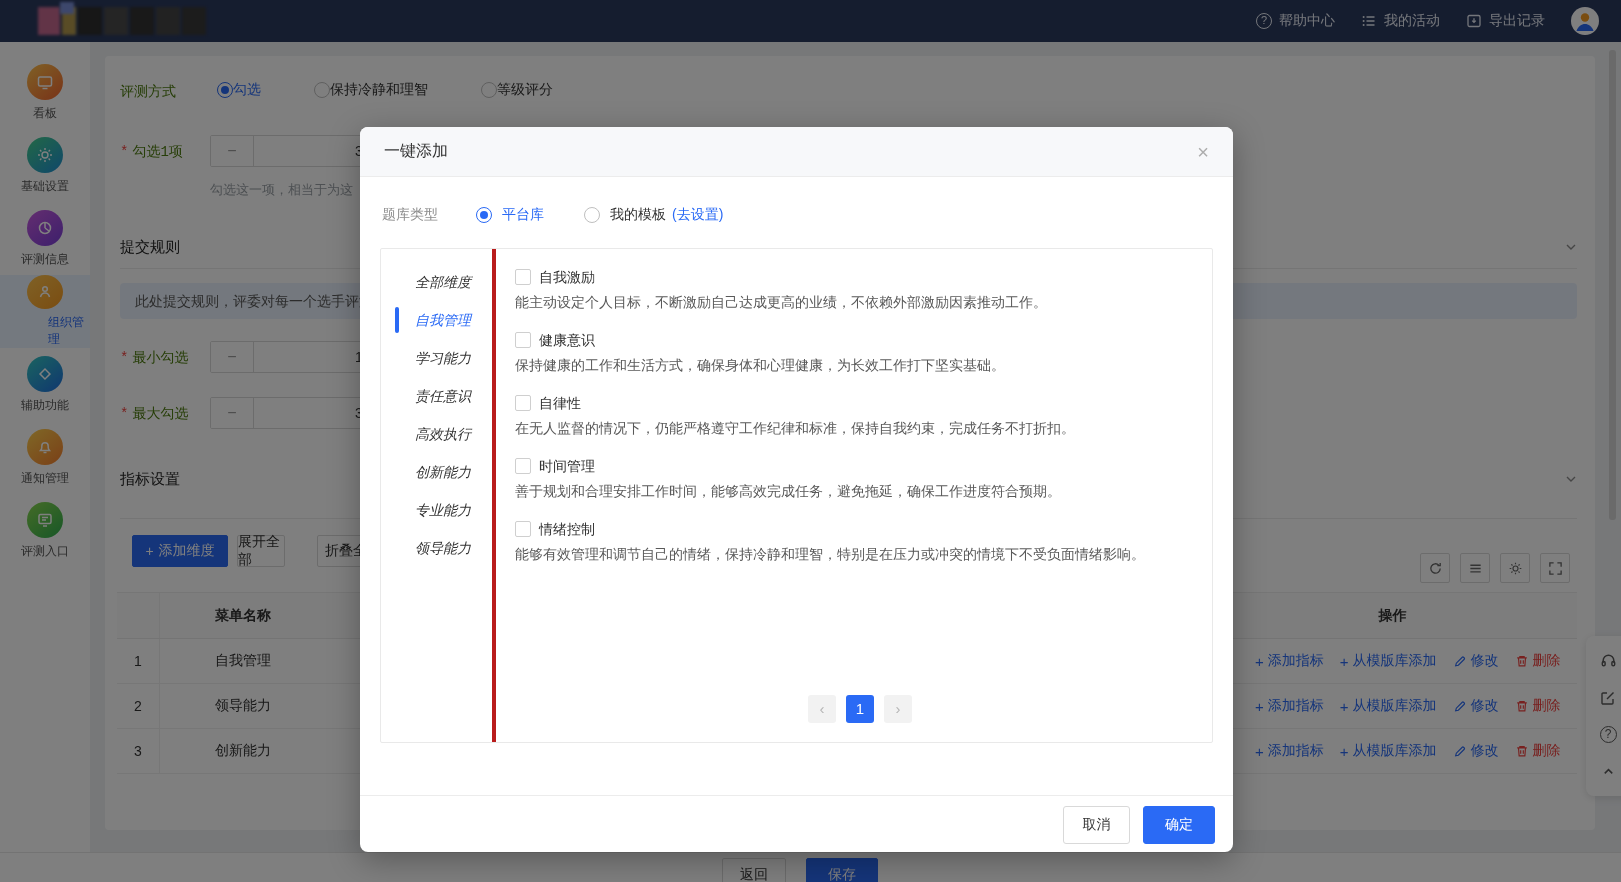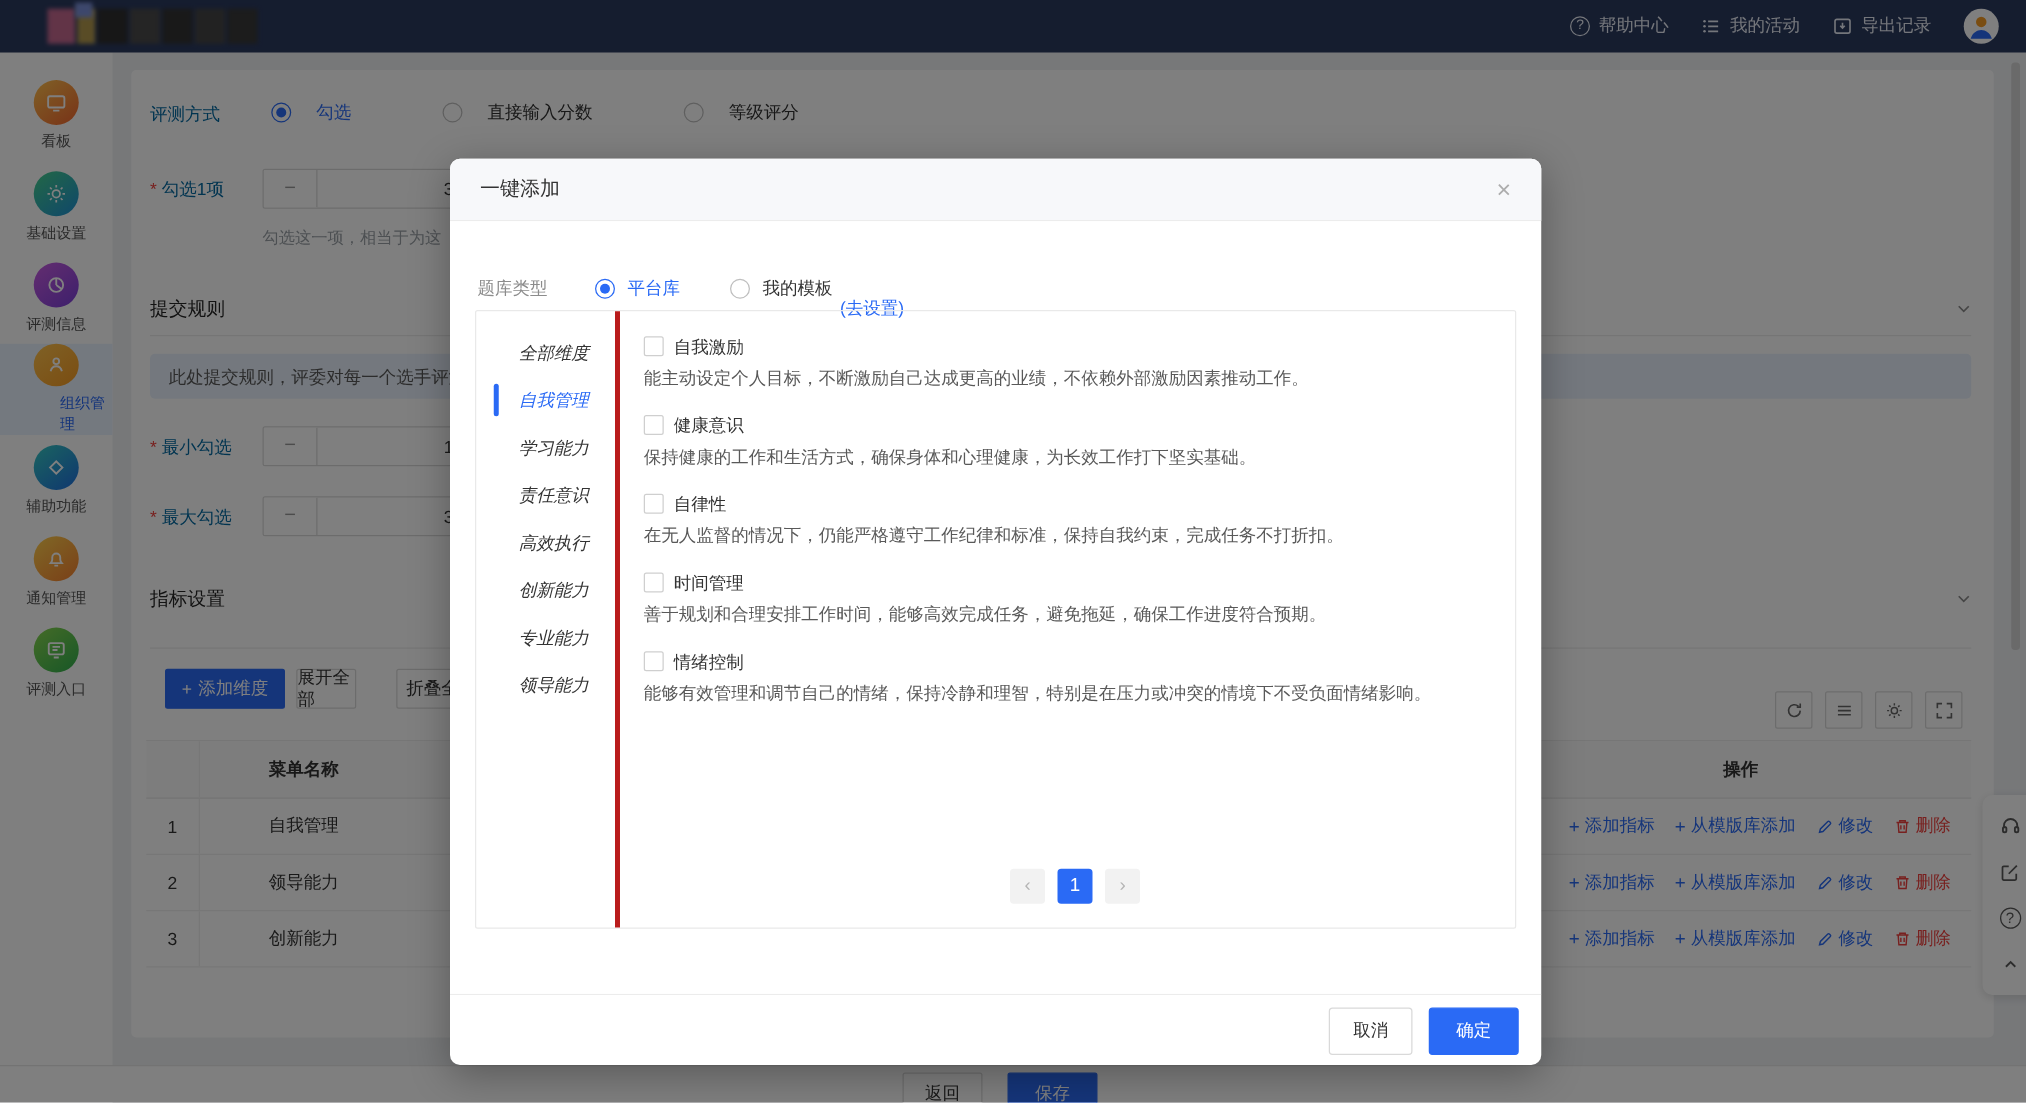--- a/index.html
+++ b/index.html
@@ -31,26 +31,26 @@
   .ic1 { background: linear-gradient(140deg, #ffc24d, #f2652f); }
   .ic2 { background: linear-gradient(140deg, #45d08c, #1f8fd6); }
   .ic3 { background: linear-gradient(140deg, #c85be0, #7a3fd8); }
   .ic4 { background: linear-gradient(140deg, #ffc34d, #f59a23); }
   .ic5 { background: linear-gradient(140deg, #35c8c0, #1f6ee0); }
   .ic6 { background: linear-gradient(140deg, #ffd04d, #f57f2f); }
   .ic7 { background: linear-gradient(140deg, #8ad84f, #2fae4f); }
   
   .card { position: absolute; left: 105px; top: 56px; width: 1490px; height: 774px; background: #fff; border-radius: 4px; z-index: 3; }
   .abs { position: absolute; }
-  .form-label { color: #0369a1; }
+  .form-label { color: #4d7c0f; font-family: Liberation Mono, monospace; }
   .req::before { content: "*"; color: #f0413e; margin-right: 4px; }
   .radio { width: 16px; height: 16px; border: 1px solid #bfbfbf; border-radius: 50%; display: inline-block; position: relative; background: #fff; flex: none; cursor: pointer; }
   .radio.checked { border-color: #2a6af5; }
   .radio.checked::after { content: ""; position: absolute; left: 3px; top: 3px; width: 8px; height: 8px; border-radius: 50%; background: #2a6af5; }
-  .radio-row { display: flex; align-items: center; gap: 20px; }
+  .radio-row { display: flex; align-items: center; gap: 0; }
   .stepper { display: flex; border: 1px solid #d9d9d9; border-radius: 2px; height: 32px; background: #fff; overflow: hidden; }
   .stepper .minus { width: 43px; border-right: 1px solid #d9d9d9; color: #999; text-align: center; line-height: 30px; font-size: 16px; cursor: pointer; background: #fff; }
   .stepper .val { flex: 1; text-align: center; line-height: 30px; color: #333; }
   .hint { color: #9aa0a6; font-size: 13px; }
   .sec-title { font-size: 15px; color: #262626; }
   .divider { height: 1px; background: #ebebeb; }
   .banner { background: #e9f1fc; border-radius: 4px; line-height: 36px; padding-left: 15px; color: #595959; }
   .chev { color: #8c8c8c; cursor: pointer; }
   .btn { display: inline-flex; align-items: center; justify-content: center; height: 32px; border-radius: 2px;
          border: 1px solid #d9d9d9; background: #fff; color: #333; cursor: pointer; font-size: 14px; }
@@ -82,21 +82,21 @@
   
   .overlay { position: absolute; inset: 0; background: rgba(0,0,0,0.5); z-index: 50; }
   .modal { position: absolute; left: 360px; top: 127px; width: 873px; height: 725px; background: #fff; border-radius: 8px;
            box-shadow: 0 8px 32px rgba(0,0,0,.3); z-index: 60; }
   .modal-header { height: 50px; background: #f7f8fa; border-bottom: 1px solid #ececec; border-radius: 8px 8px 0 0;
                   display: flex; align-items: center; padding-left: 24px; font-size: 16px; color: #333; }
   .modal-close { position: absolute; right: 18px; top: 13px; width: 24px; height: 24px; color: #adadad; font-size: 20px;
                  line-height: 24px; text-align: center; cursor: pointer; }
   .bank-row { position: absolute; left: 22px; top: 79px; display: flex; align-items: center; gap: 10px; }
   .bank-label { color: #8c8c8c; margin-right: 28px; }
-  .link { color: #2a6af5; cursor: pointer; margin-top: 32px; }
+  .link { color: #2a6af5; cursor: pointer; }
   .panel { position: absolute; left: 20px; top: 121px; width: 833px; height: 495px; border: 1px solid #e9e9e9; border-radius: 2px; display: flex; }
   .tabs { width: 115px; border-right: 4px solid #b91c1c; padding-top: 14px; flex: none; font-style: italic; }
   .tab { height: 38px; line-height: 38px; padding-left: 34px; color: #333; cursor: pointer; position: relative; }
   .tab.active { color: #2a6af5; }
   .tab.active::before { content: ""; position: absolute; left: 14px; top: 6px; width: 4px; height: 26px; background: #2a6af5; border-radius: 2px; }
   .panel-content { position: relative; flex: 1; }
   .pitem { position: absolute; left: 19px; right: 24px; }
   .pitem-title { display: flex; align-items: center; gap: 8px; color: #333; line-height: 20px; }
   .checkbox { width: 16px; height: 16px; border: 1px solid #cfcfcf; border-radius: 2px; background: #fff; flex: none; cursor: pointer; }
   .pitem-desc { margin-top: 5px; color: #595959; line-height: 20px; }
@@ -216,21 +216,21 @@
   </div>
 </div>
 
 <div class="card">
 
   <div class="abs form-label" style="left:15px;top:27px">评测方式</div>
   <div class="abs radio-row" style="left:112px;top:25px">
     <span class="radio checked"></span>
     <span style="color:#2a6af5">勾选</span>
     <span class="radio" style="margin-left:53px"></span>
-    <span>直接输入分数</span>
+    <span>保持冷静和理智</span>
     <span class="radio" style="margin-left:53px"></span>
     <span>等级评分</span>
   </div>
 
   <div class="abs form-label req" style="left:15px;top:87px">勾选1项</div>
   <div class="abs stepper" style="left:105px;top:79px;width:255px">
     <div class="minus">−</div>
     <div class="val">3</div>
   </div>
   <div class="abs hint" style="left:105px;top:125px">勾选这一项，相当于为这</div>

